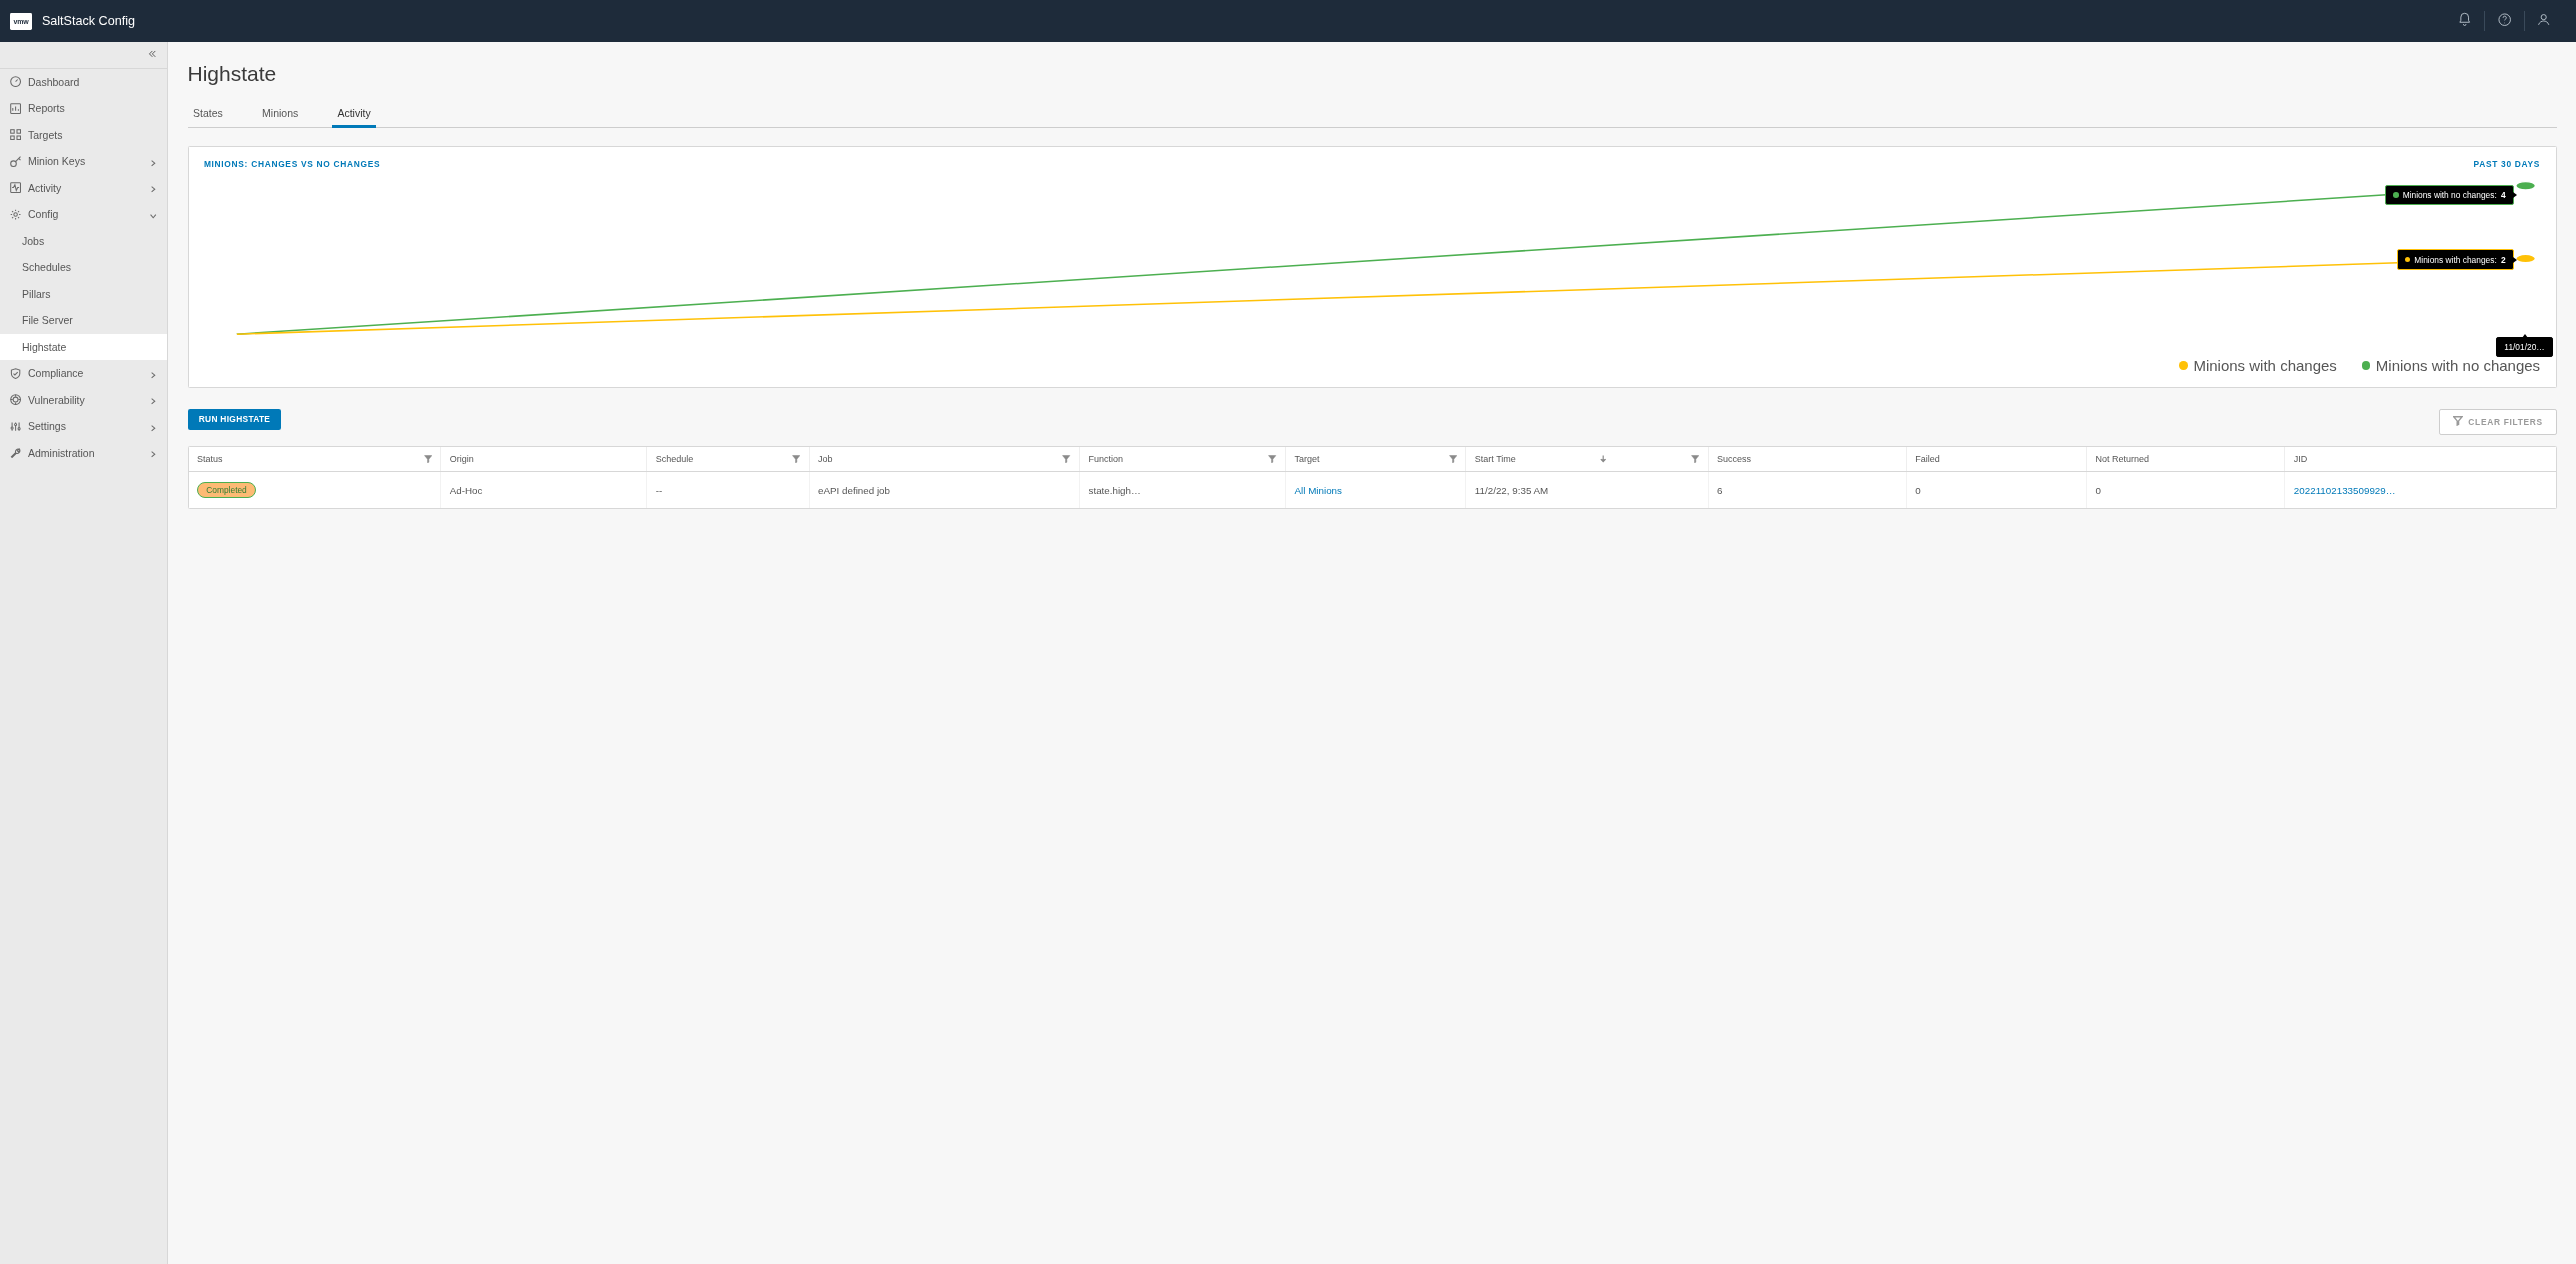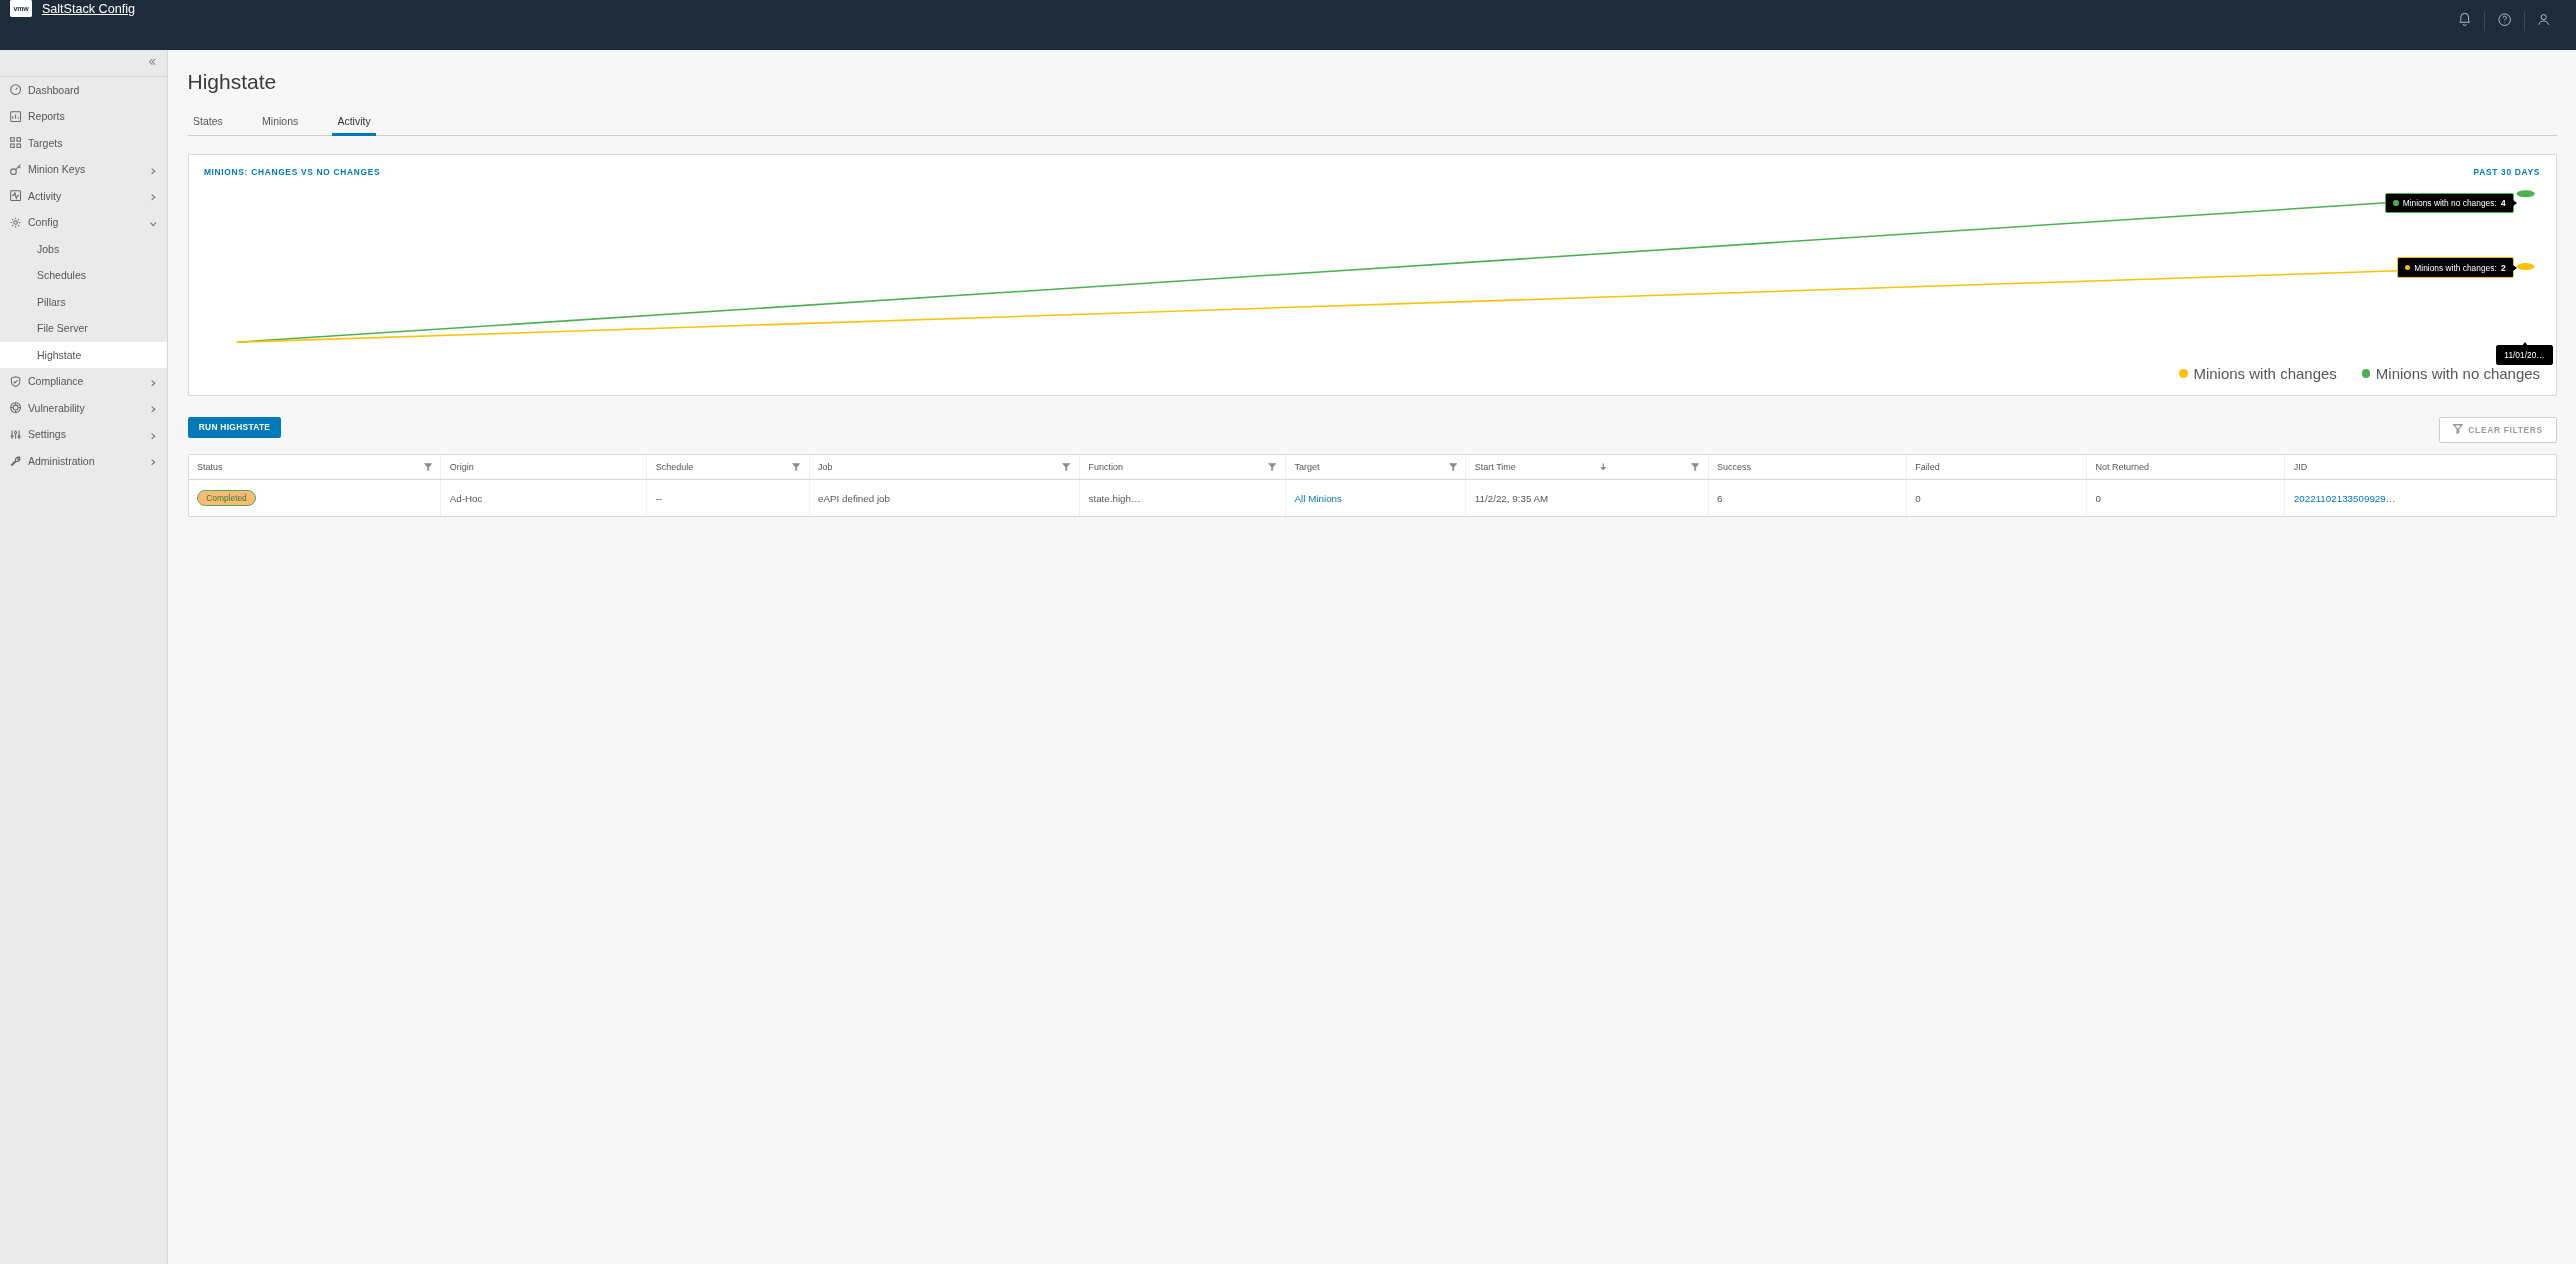--- a/index.html
+++ b/index.html
@@ -7,27 +7,26 @@
   body {
     font-family: -apple-system, BlinkMacSystemFont, "Segoe UI", "Helvetica Neue", Arial, sans-serif;
     font-size: 9.8px;
     color: #3a3a3a;
     background: #f2f2f2;
     overflow: hidden;
   }
 
   
   .topbar {
-    height: 50px;
+    height: 42px;
     background: #1e2b3a;
     display: flex;
-    align-items: flex-start;
+    align-items: center;
     padding: 0 12.6px 0 9.8px;
     color: #fff;
-    text-decoration: underline;
   }
   .topbar-left { display: flex; align-items: center; gap: 9.8px; }
   .topbar-logo {
     width: 22.3px; height: 17px;
     background: #fff; color: #1e2b3a;
     font-size: 7px; font-weight: 700;
     display: flex; align-items: center; justify-content: center;
     border-radius: 1.4px;
     letter-spacing: -0.3px;
   }
@@ -74,21 +73,21 @@
   .nav-item.active { background: #fff; }
   .nav-item .nav-icon {
     width: 11.2px; height: 11.2px;
     display: flex; align-items: center; justify-content: center;
     flex-shrink: 0;
   }
   .nav-item .nav-icon svg { width: 11.2px; height: 11.2px; stroke: #6a6a6a; fill: none; stroke-width: 1.5; }
   .nav-item .nav-label { flex: 1; }
   .nav-item .nav-caret { width: 8.4px; height: 8.4px; }
   .nav-item .nav-caret svg { width: 8.4px; height: 8.4px; stroke: #6a6a6a; fill: none; stroke-width: 2; }
-  .nav-sub .nav-item { padding-left: 37px; }
+  .nav-sub .nav-item { padding-left: 22px; }
 
   
   .content {
     flex: 1;
     background: #f7f7f7;
     overflow-y: auto;
     padding: 19.5px 0 0 0;
   }
   .content-inner { padding: 0 19.5px 0 19.5px; }
   .page-title { font-size: 21px; font-weight: 400; color: #3a3a3a; margin-bottom: 21px; }

